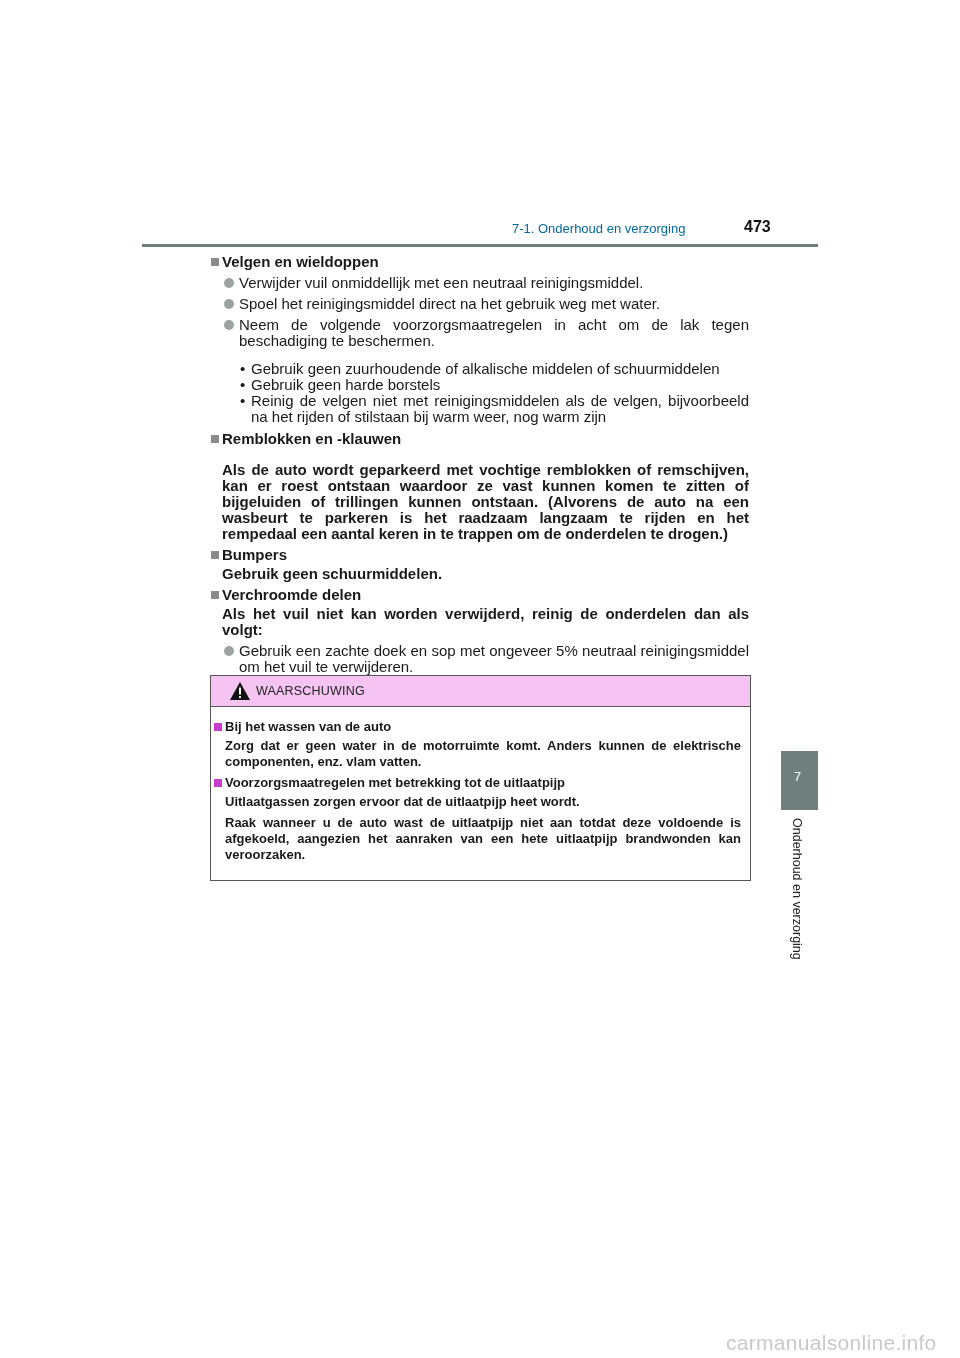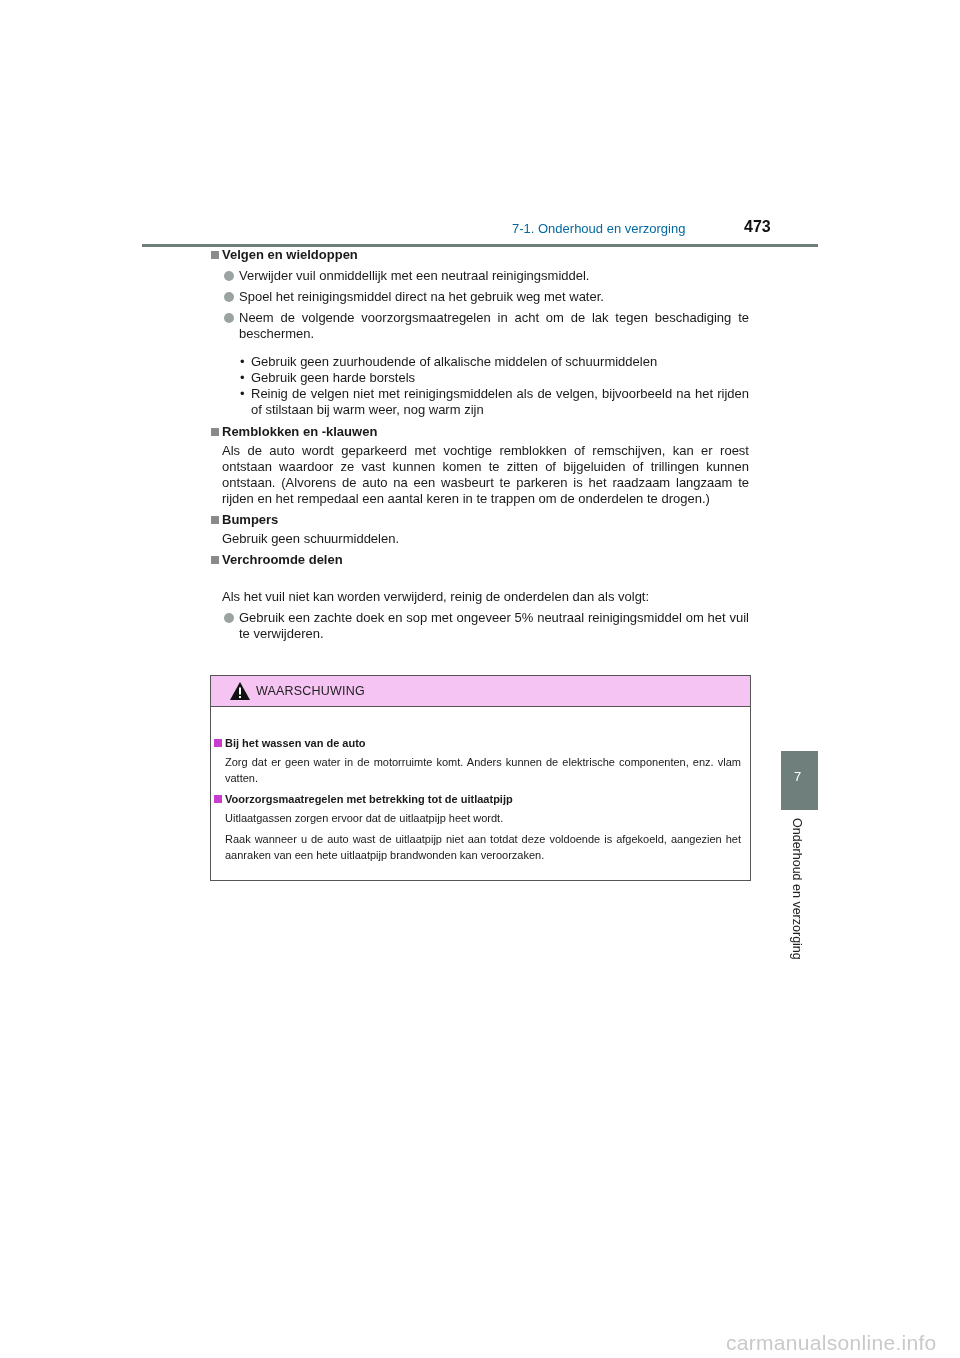--- a/index.html
+++ b/index.html
@@ -11,36 +11,36 @@
   .header-page { position: absolute; left: 744px; top: 218px; font-size: 16px; font-weight: bold; color: #111; }
   .header-rule { position: absolute; left: 142px; top: 244px; width: 676px; height: 3px; background: #6e7f7c; }
 
   .side-tab { position: absolute; left: 781px; top: 751px; width: 37px; height: 59px; background: #6e7f7c; }
   .side-tab span { position: absolute; left: 13px; top: 18px; color: #fff; font-size: 13px; }
   .side-label {
     position: absolute; left: 790px; top: 818px; font-size: 12.5px; color: #222;
     writing-mode: vertical-rl; white-space: nowrap;
   }
 
-  .content { position: absolute; left: 211px; top: 247px; width: 538px; font-size: 13px; line-height: 16px; }
+  .content { position: absolute; left: 211px; top: 254px; width: 538px; font-size: 15px; line-height: 16px; }
   .sec-title { position: relative; padding-left: 11px; font-weight: bold; margin-bottom: 5px; }
   .sq { position: absolute; left: 0; top: 4px; width: 8px; height: 8px; background: #8a8a8a; }
   .sq.pink { background: #c83cd0; }
-  .para { padding-left: 11px; text-align: justify; margin-bottom: 5px; }
+  .para { padding-left: 11px; text-align: justify; margin-bottom: 5px; font-weight: bold; }
   .bullet { position: relative; padding-left: 28px; text-align: justify; margin-bottom: 5px; }
   .dot { position: absolute; left: 13px; top: 3px; width: 10px; height: 10px; border-radius: 50%; background: #9aa3a1; }
   .sub { position: relative; padding-left: 40px; text-align: justify; margin-bottom: 0; }
   .sub .mark { position: absolute; left: 29px; top: 0; }
   .sublist { margin-bottom: 6px; margin-top: 2px; }
 
   .warn-box { position: absolute; left: 210px; top: 675px; width: 539px; height: 204px; border: 1px solid #555; }
   .warn-head { height: 30px; background: #f5c4f2; border-bottom: 1px solid #555; position: relative; text-align: center; }
   .warn-head .tri { position: absolute; left: 18px; top: 5px; }
   .warn-head .wt { position: absolute; left: 45px; top: 8px; font-size: 12.5px; color: #222; letter-spacing: 0.2px; }
-  .warn-body { padding: 28px 9px 0 3px; font-size: 11px; line-height: 16px; }
+  .warn-body { padding: 12px 9px 0 3px; font-size: 13px; line-height: 16px; }
 
   .watermark { position: absolute; left: 682px; top: 1331px; font-size: 21px; color: #c9c9c9; letter-spacing: 0.3px; margin-left: 44px; }
 </style>
 </head>
 <body>
 
 <div class="header-chapter">7-1. Onderhoud en verzorging</div>
 <div class="header-page">473</div>
 <div class="header-rule"></div>
 
@@ -57,33 +57,33 @@
   </div>
   <div class="bullet"><span class="dot"></span><span>Verwijder vuil onmiddellijk met een neutraal reinigingsmiddel.</span></div>
   <div class="bullet"><span class="dot"></span><span>Spoel het reinigingsmiddel direct na het gebruik weg met water.</span></div>
   <div class="bullet" style="margin-bottom:12px"><span class="dot"></span><span>Neem de volgende voorzorgsmaatregelen in acht om de lak tegen beschadiging te beschermen.</span></div>
   <div class="sublist">
     <div class="sub"><span class="mark">•</span><span>Gebruik geen zuurhoudende of alkalische middelen of schuurmiddelen</span></div>
     <div class="sub"><span class="mark">•</span><span>Gebruik geen harde borstels</span></div>
     <div class="sub"><span class="mark">•</span><span>Reinig de velgen niet met reinigingsmiddelen als de velgen, bijvoorbeeld na het rijden of stilstaan bij warm weer, nog warm zijn</span></div>
   </div>
 
-  <div class="sec-title" style="margin-bottom:3px">
+  <div class="sec-title" style="margin-bottom:15px">
     <span class="sq"></span>
     <span>Remblokken en -klauwen</span>
   </div>
   <div class="para">Als de auto wordt geparkeerd met vochtige remblokken of remschijven, kan er roest ontstaan waardoor ze vast kunnen komen te zitten of bijgeluiden of trillingen kunnen ontstaan. (Alvorens de auto na een wasbeurt te parkeren is het raadzaam langzaam te rijden en het rempedaal een aantal keren in te trappen om de onderdelen te drogen.)</div>
 
   <div class="sec-title" style="margin-bottom:3px">
     <span class="sq"></span>
     <span>Bumpers</span>
   </div>
   <div class="para">Gebruik geen schuurmiddelen.</div>
 
-  <div class="sec-title" style="margin-bottom:21px">
+  <div class="sec-title" style="margin-bottom:3px">
     <span class="sq"></span>
     <span>Verchroomde delen</span>
   </div>
   <div class="para">Als het vuil niet kan worden verwijderd, reinig de onderdelen dan als volgt:</div>
   <div class="bullet"><span class="dot"></span><span>Gebruik een zachte doek en sop met ongeveer 5% neutraal reinigingsmiddel om het vuil te verwijderen.</span></div>
 </div>
 
 <div class="warn-box">
   <div class="warn-head">
     <svg class="tri" width="22" height="20" viewBox="0 0 22 20">

